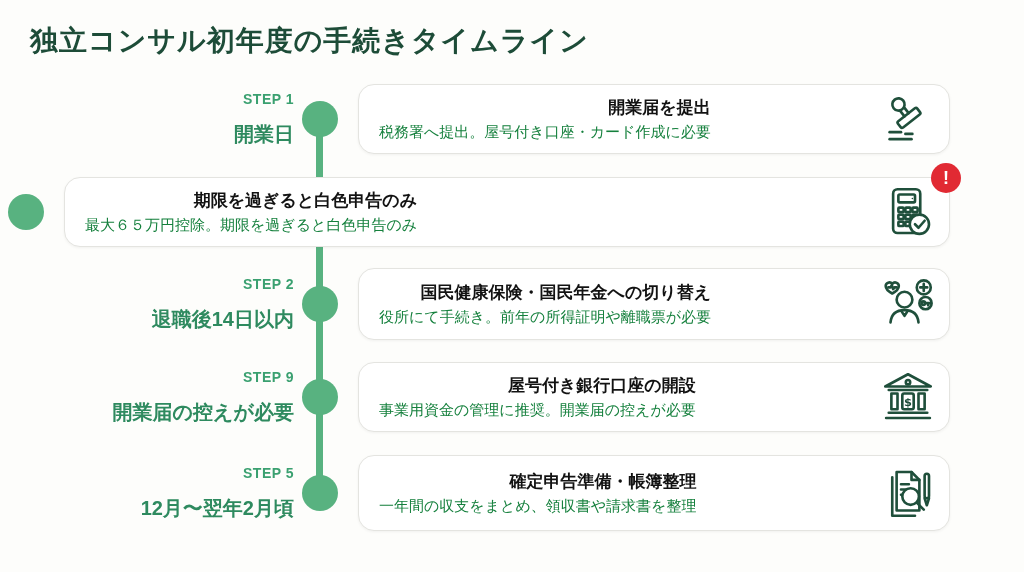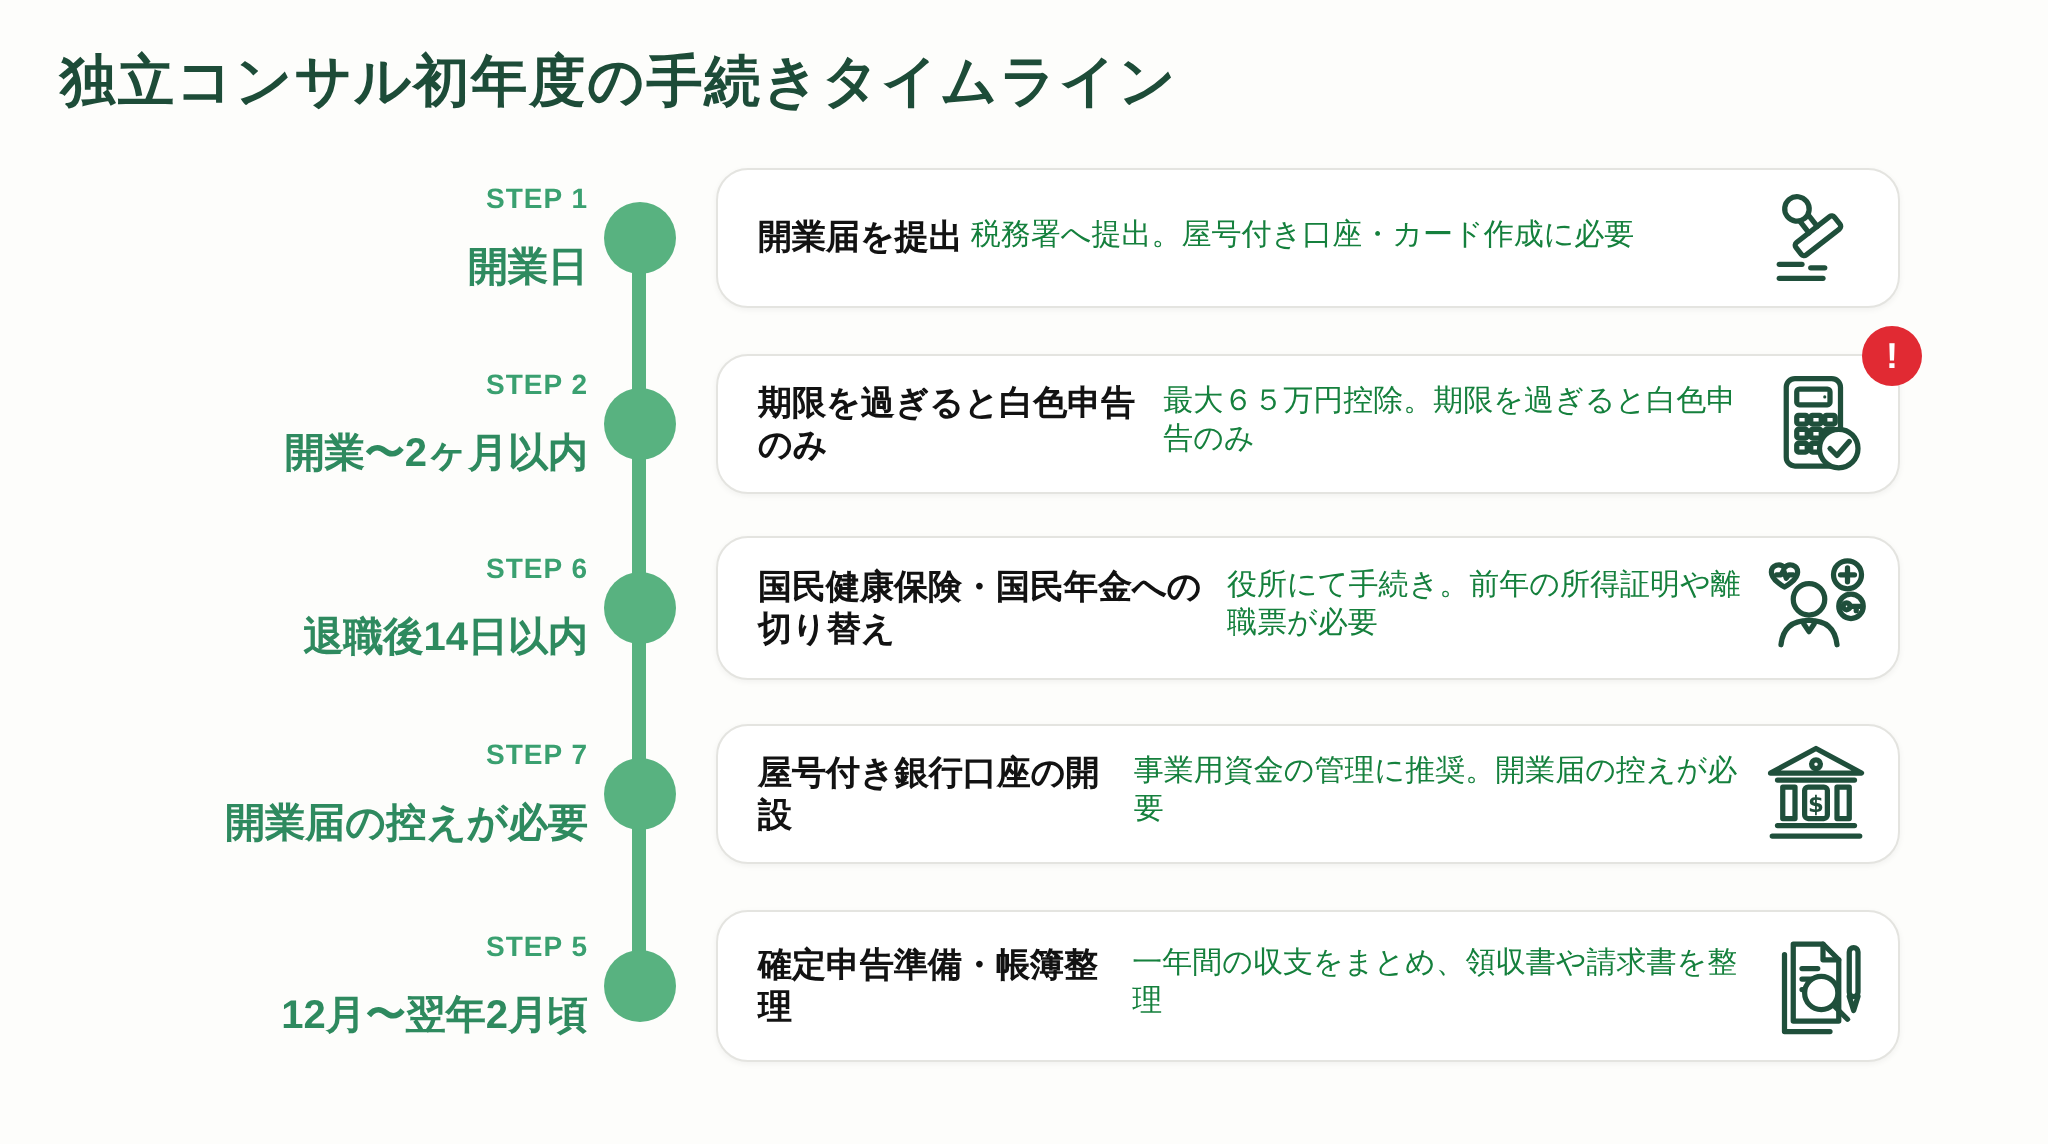--- a/index.html
+++ b/index.html
@@ -45,21 +45,21 @@
   .node-col{width:52px;display:flex;align-items:center;justify-content:center;}
   .node-dot{width:36px;height:36px;border-radius:50%;background:var(--timeline-green);}
   .card{
     position:relative;flex:1;margin-left:12px;margin-right:74px;
     background:var(--card-background);
     border:1px solid #e4e4e0;border-radius:16px;
     box-shadow:0 1px 3px rgba(0,0,0,.05);
     display:flex;align-items:center;
     padding:8px 10px 8px 20px;
   }
-  .card-text{display:flex;flex-direction:row;justify-content:center;gap:4px;min-width:0;}
+  .card-text{display:flex;flex-direction:column;justify-content:center;gap:4px;min-width:0;text-align:right;}
   .card-title{font-size:17px;font-weight:800;color:#121212;line-height:1.25;}
   .card-desc{font-size:15px;color:#15803d;line-height:1.3;}
   .card-icon{margin-left:auto;flex:0 0 auto;display:flex;align-items:center;justify-content:center;width:62px;}
   .card-icon svg{width:56px;height:56px;display:block;}
   .icon-stroke{stroke:var(--icon-green);fill:none;stroke-width:3;stroke-linecap:round;stroke-linejoin:round;}
   .icon-fill{fill:var(--icon-green);stroke:none;}
   .alert-badge{
     position:absolute;top:-15px;right:-12px;width:30px;height:30px;border-radius:50%;
     background:var(--alert-red);color:#fff;display:flex;align-items:center;justify-content:center;
     font-size:18px;font-weight:800;line-height:1;
@@ -98,24 +98,20 @@
             <path d="M11 47 h13"></path>
             <path d="M29 49 h8"></path>
             <path d="M11 55 h25"></path>
           </g>
         </svg>
       </div>
     </div>
   </div>
 
   <div class="step-row row-2">
-    <div class="label-col">
-      <div class="step-label">STEP 2</div>
-      <div class="step-timing">開業〜2ヶ月以内</div>
-    </div>
     <div class="node-col">
       <div class="node-dot"></div>
     </div>
     <div class="card">
       <div class="alert-badge">
         <span>!</span>
       </div>
       <div class="card-text">
         <div class="card-title">期限を過ぎると白色申告のみ</div>
         <div class="card-desc">最大６５万円控除。期限を過ぎると白色申告のみ</div>
@@ -138,21 +134,21 @@
             <circle cx="45" cy="46" r="11" fill="#ffffff"></circle>
             <path d="M40 46 l4 4 l7 -8"></path>
           </g>
         </svg>
       </div>
     </div>
   </div>
 
   <div class="step-row row-3">
     <div class="label-col">
-      <div class="step-label">STEP 6</div>
+      <div class="step-label">STEP 2</div>
       <div class="step-timing">退職後14日以内</div>
     </div>
     <div class="node-col">
       <div class="node-dot"></div>
     </div>
     <div class="card">
       <div class="card-text">
         <div class="card-title">国民健康保険・国民年金への切り替え</div>
         <div class="card-desc">役所にて手続き。前年の所得証明や離職票が必要</div>
       </div>
@@ -170,21 +166,21 @@
             <path d="M12 53 c1 -10 7 -14 16 -14 c9 0 15 4 16 14"></path>
             <path d="M25 41 l3 4.5 l3 -4.5"></path>
           </g>
         </svg>
       </div>
     </div>
   </div>
 
   <div class="step-row row-4">
     <div class="label-col">
-      <div class="step-label">STEP 7</div>
+      <div class="step-label">STEP 9</div>
       <div class="step-timing">開業届の控えが必要</div>
     </div>
     <div class="node-col">
       <div class="node-dot"></div>
     </div>
     <div class="card">
       <div class="card-text">
         <div class="card-title">屋号付き銀行口座の開設</div>
         <div class="card-desc">事業用資金の管理に推奨。開業届の控えが必要</div>
       </div>

